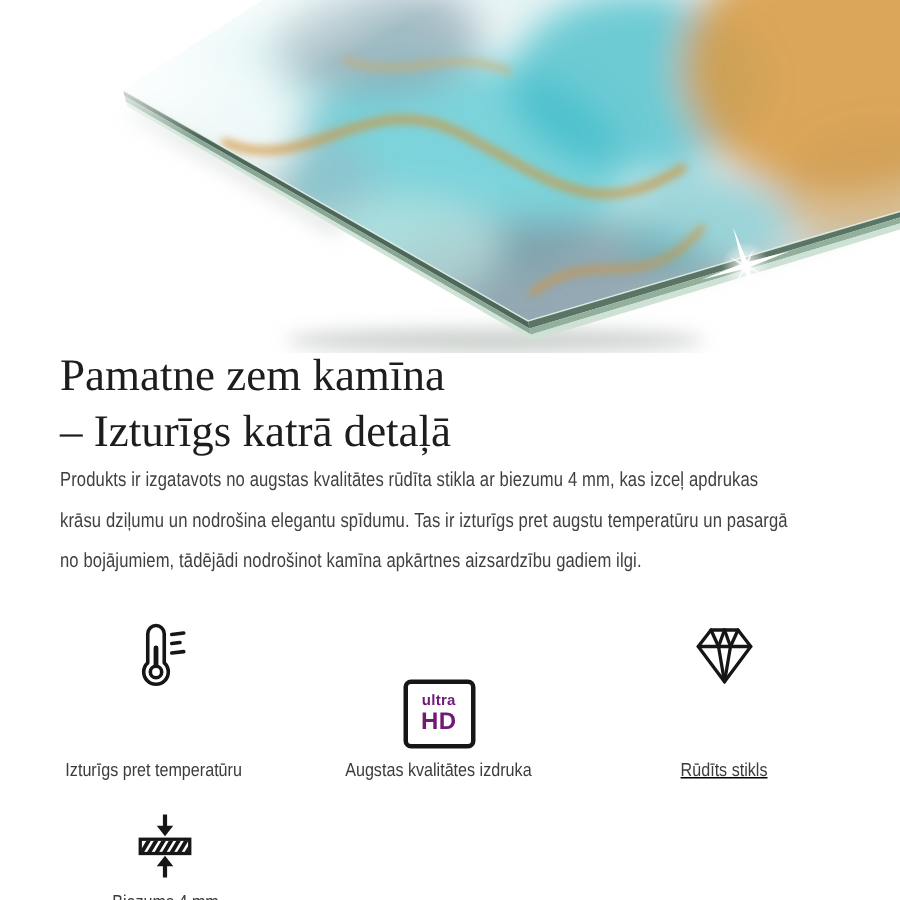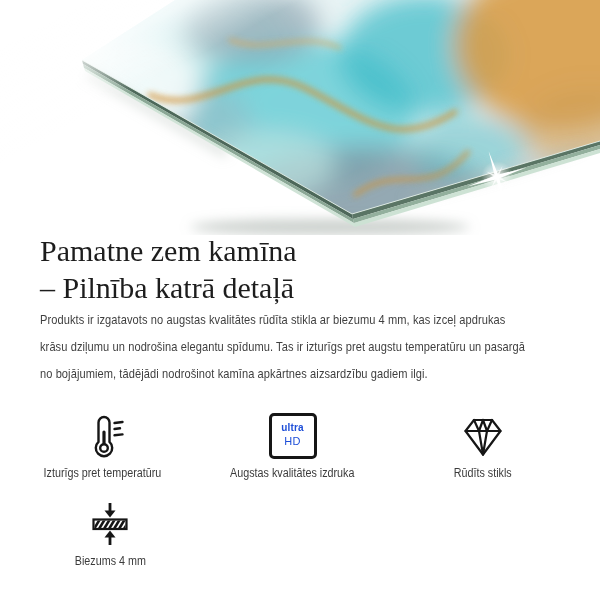--- a/index.html
+++ b/index.html
@@ -9,29 +9,29 @@
   .hero{position:absolute;top:0;left:0;width:600px;height:235px;}
   .content{position:absolute;top:226px;left:0;width:600px;padding:0 40px;box-sizing:border-box;}
   .title{margin:0;padding-top:6px;font-family:"Liberation Serif","DejaVu Serif",serif;
          font-weight:400;font-size:30px;line-height:37px;color:#1d1d1d;}
   .title div{white-space:nowrap;}
   .desc{}
   .desc-line{font-size:13.5px;line-height:27px;color:#3f3f3f;white-space:nowrap;
              transform:scaleX(0.82);transform-origin:0 50%;letter-spacing:0.1px;}
   .features{margin-top:7px;display:flex;flex-wrap:wrap;width:520px;}
   .cell{display:flex;flex-direction:column;align-items:center;justify-content:flex-end;}
-  .c1{width:125px;} .c2{width:255px;} .c3{width:140px;}
-  .row2{margin-top:16px;}
+  .c1{width:125px;gap:40px;} .c2{width:255px;} .c3{width:140px;}
+  .row2{margin-top:16px;text-decoration:underline;}
   .icon-box{height:52px;display:flex;align-items:center;justify-content:center;}
   .feat-label{margin-top:3px;font-size:12.5px;line-height:17px;color:#3b3b3b;
               white-space:nowrap;transform:scaleX(0.86);transform-origin:50% 50%;text-align:center;}
   .uhd-box{width:42px;height:40px;border:3px solid #161616;border-radius:5px;
-           display:flex;flex-direction:column;align-items:center;justify-content:center;color:#1d4ed8;}
+           display:flex;flex-direction:column;align-items:center;justify-content:center;color:#701a75;}
   .uhd-top{font-size:10px;font-weight:700;line-height:11px;letter-spacing:0.2px;}
-  .uhd-bottom{font-size:11px;font-weight:400;line-height:17px;letter-spacing:0.2px;}
+  .uhd-bottom{font-size:16px;font-weight:700;line-height:17px;letter-spacing:0.2px;}
   svg{display:block;}
 </style>
 </head>
 <body>
 
 <div class="page">
 
   <div class="hero">
     <svg width="600" height="235" viewBox="0 0 600 235">
       <defs>
@@ -111,21 +111,21 @@
           <polygon points="-12,0 0,-1.3 12,0 0,1.3" fill="#ffffff"></polygon>
         </g>
         <circle r="2.4" fill="#ffffff"></circle>
       </g>
     </svg>
   </div>
 
   <div class="content">
     <h1 class="title">
       <div>Pamatne zem kamīna</div>
-      <div>– Pilnība katrā detaļā</div>
+      <div>– Izturīgs katrā detaļā</div>
     </h1>
 
     <div class="desc">
       <div class="desc-line">Produkts ir izgatavots no augstas kvalitātes rūdīta stikla ar biezumu 4 mm, kas izceļ apdrukas</div>
       <div class="desc-line">krāsu dziļumu un nodrošina elegantu spīdumu. Tas ir izturīgs pret augstu temperatūru un pasargā</div>
       <div class="desc-line">no bojājumiem, tādējādi nodrošinot kamīna apkārtnes aizsardzību gadiem ilgi.</div>
     </div>
 
     <div class="features">
 

